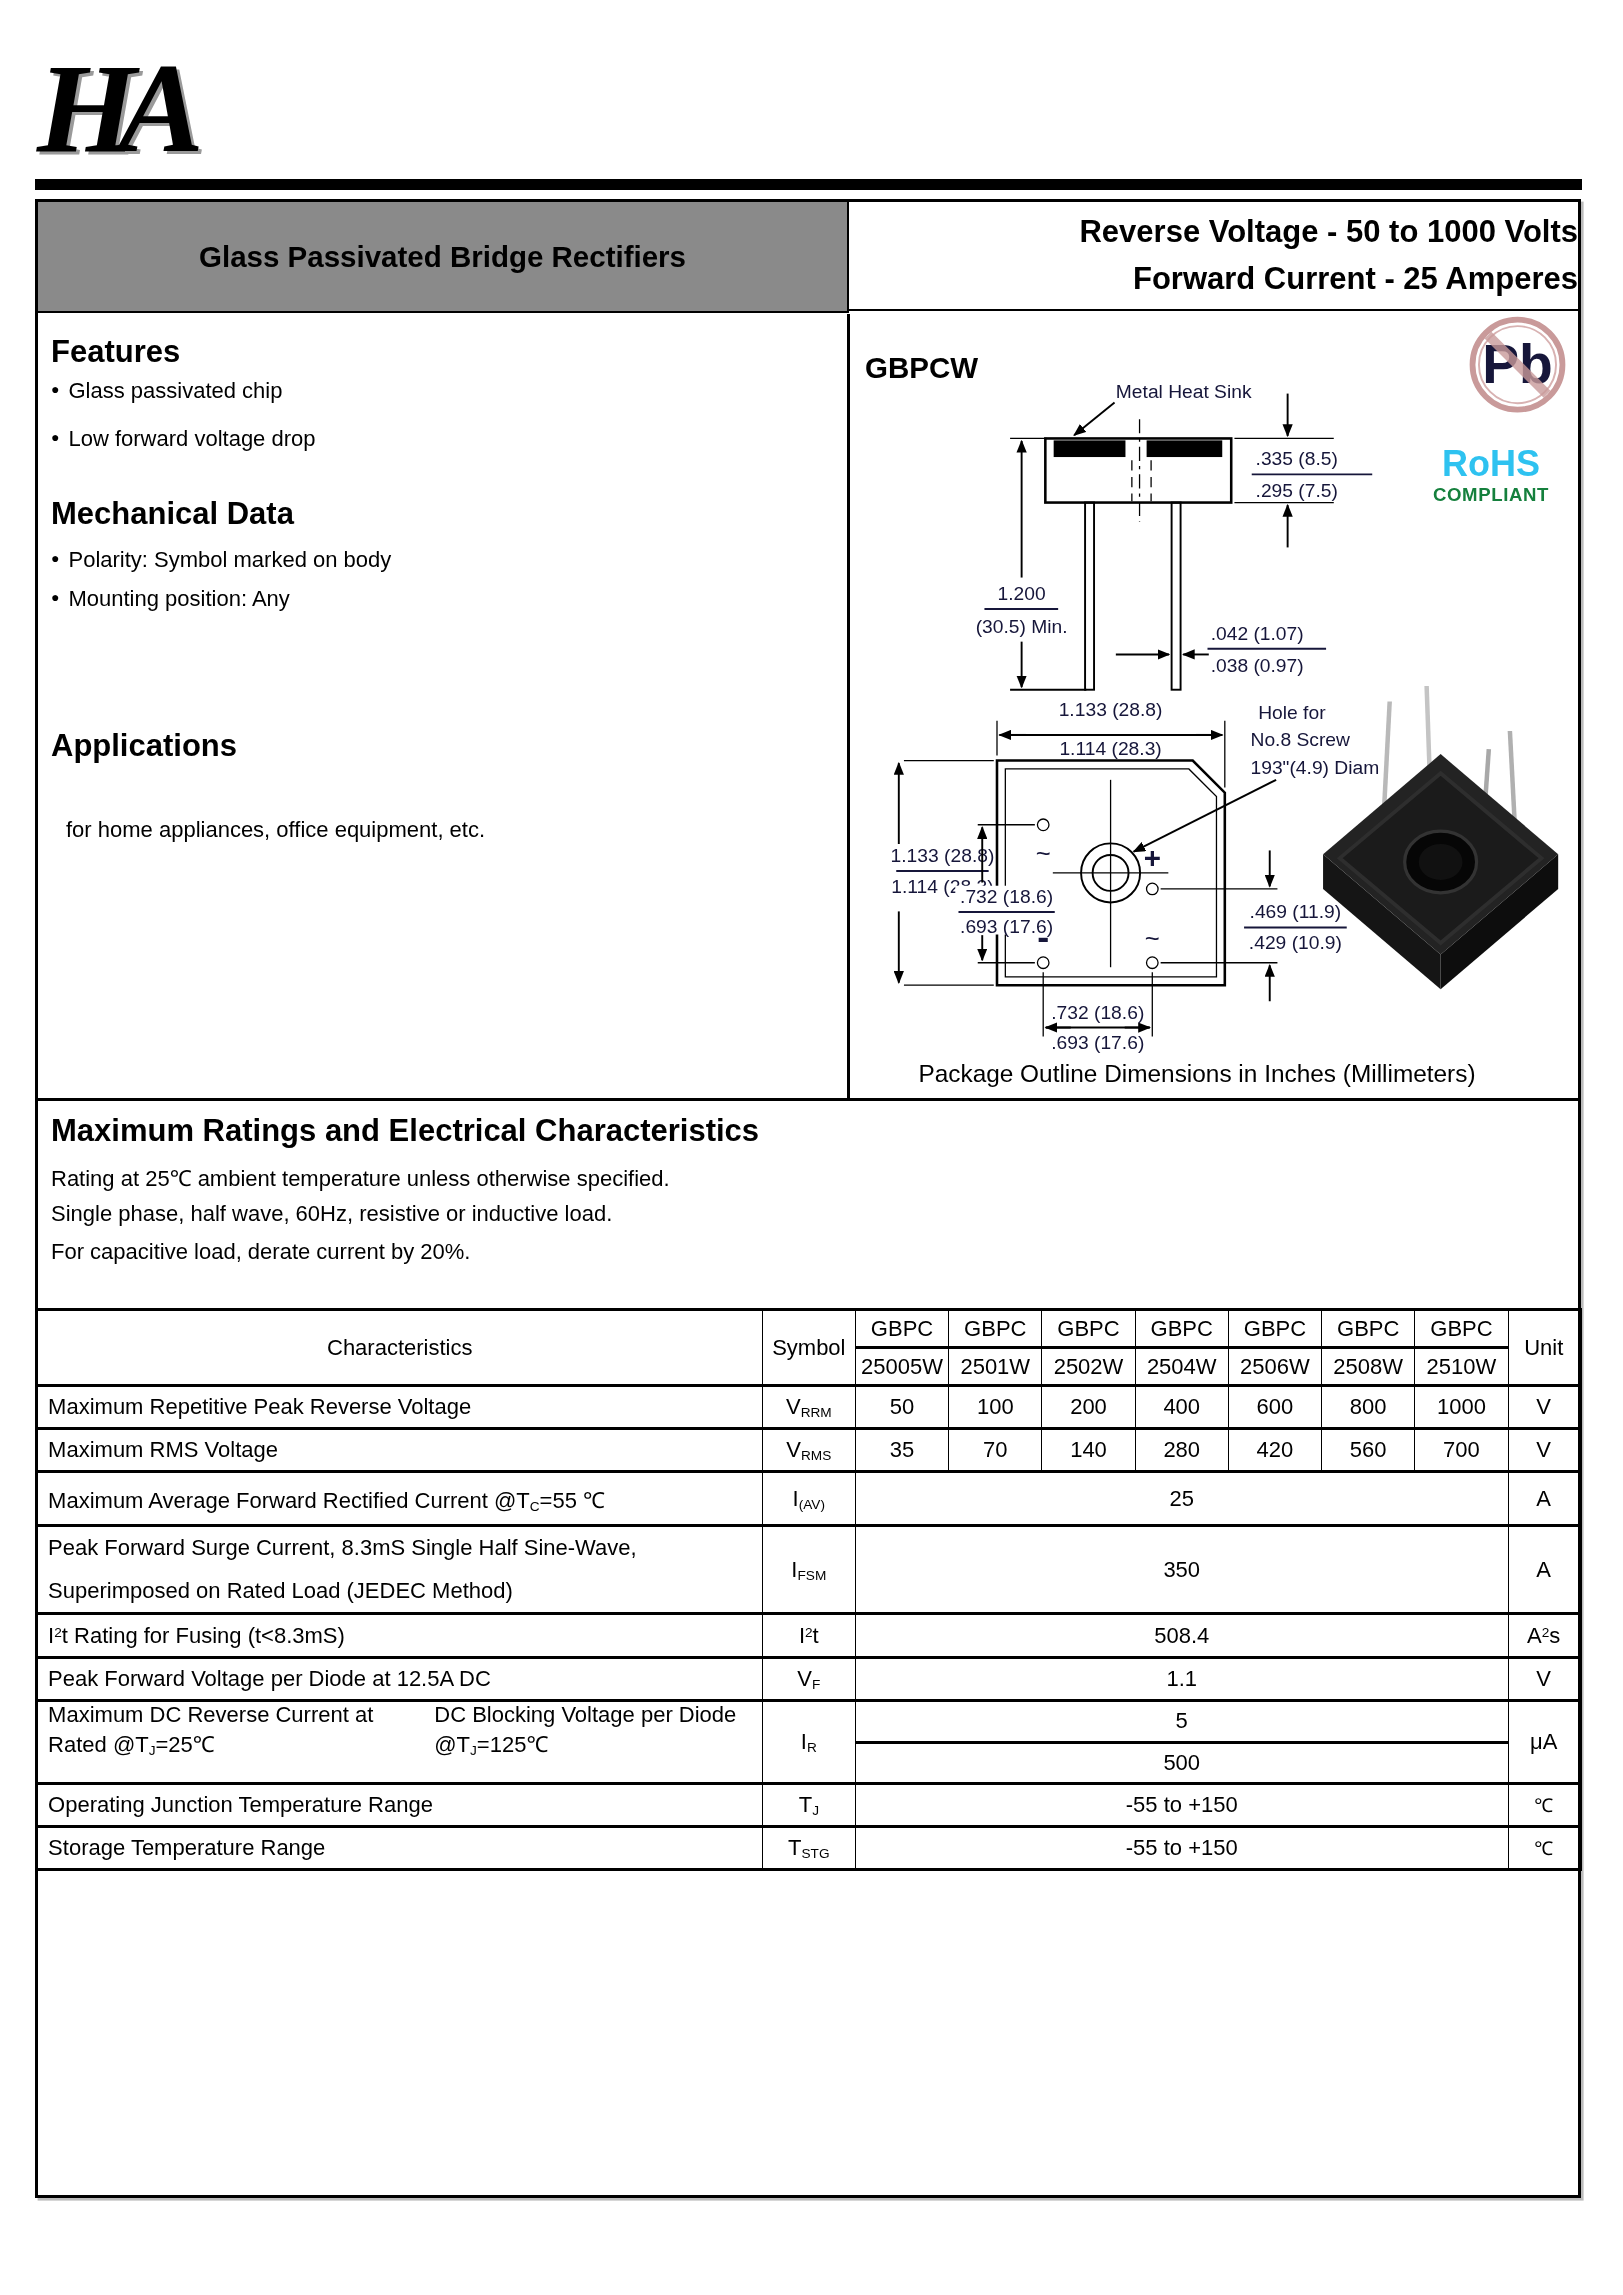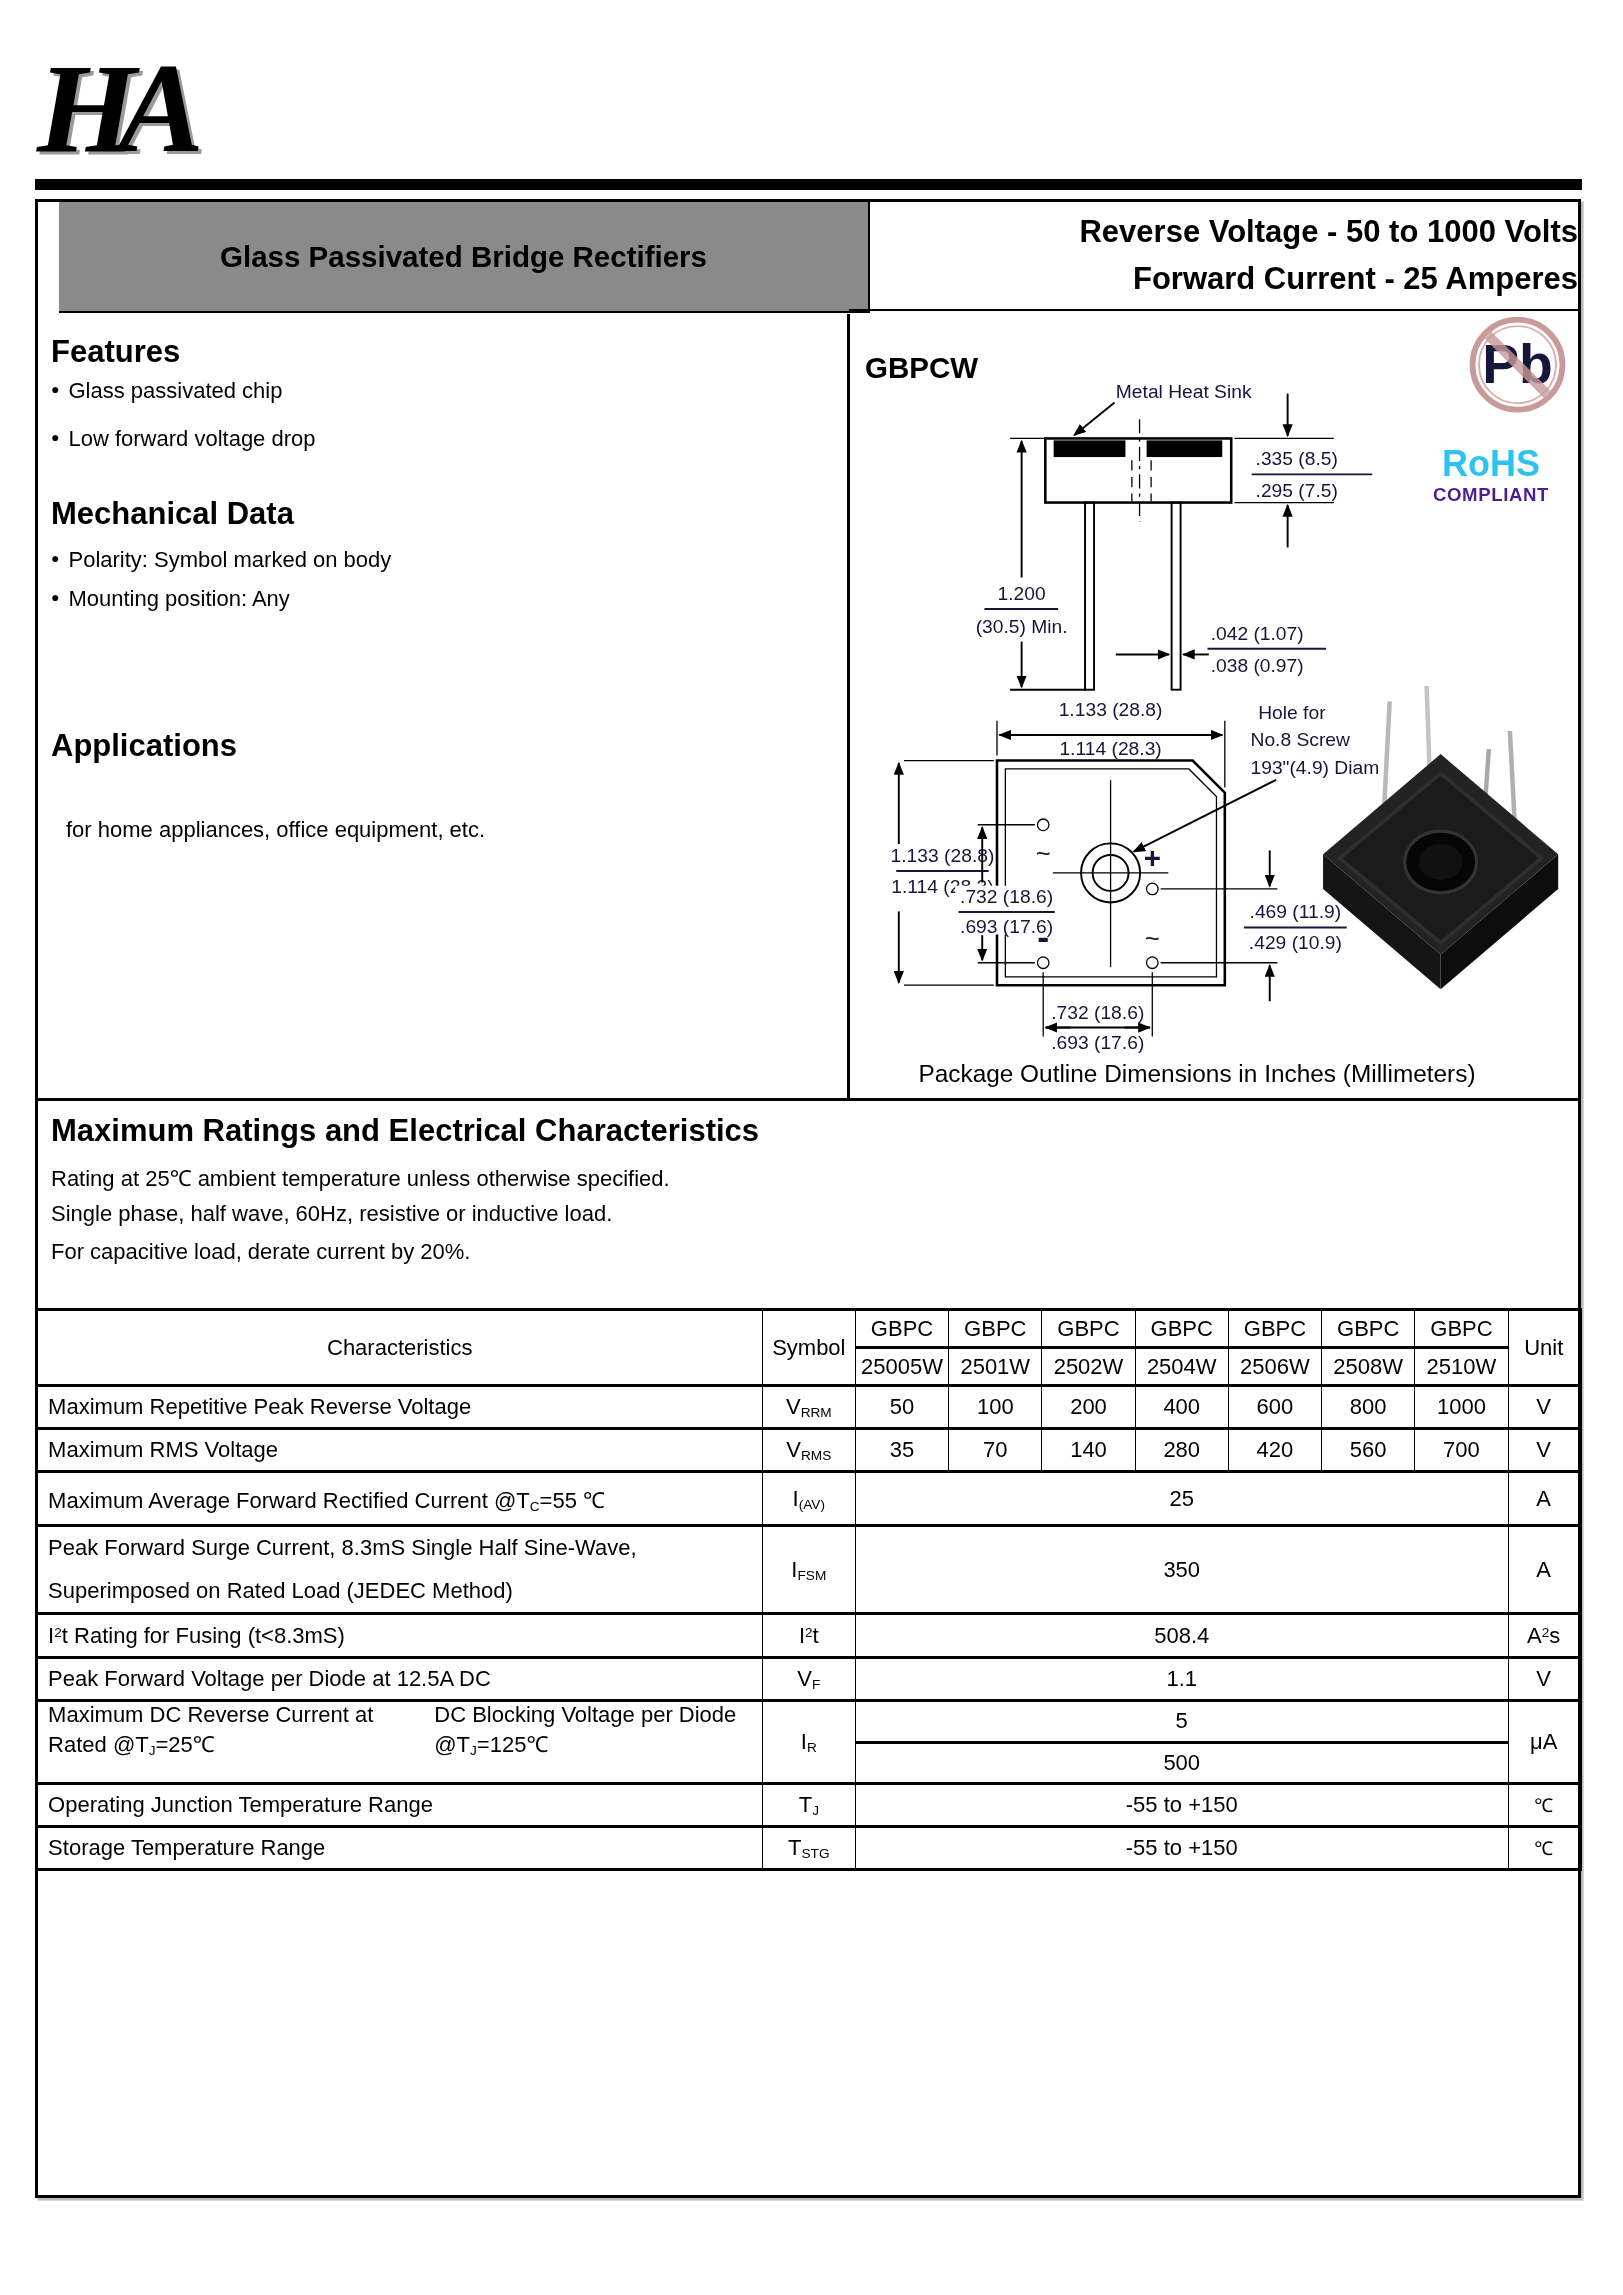--- a/index.html
+++ b/index.html
@@ -11,33 +11,33 @@
   .logo-text{font-family:"Liberation Serif", serif;font-style:italic;font-weight:bold;
              font-size:128px;line-height:128px;letter-spacing:-18px;
              text-shadow:3.2px 3.2px 0 #9a9a9a;}
   .doc-title{left:578px;top:98px;width:1004px;height:71px;text-align:right;
              font-size:53px;font-weight:bold;letter-spacing:-1.3px;white-space:nowrap;}
   .title-bar{left:35px;top:179px;width:1547px;height:11px;background:#000;}
   
   .content-box{left:35px;top:199px;width:1540px;height:1993px;border:3.2px solid #000;background:#fff;box-shadow:2.6px 2.6px 0 #bbb;}
   .banner-left{left:0;top:0;width:809px;height:109px;background:#8a8a8a;border-right:2.6px solid #000;
                border-bottom:2.6px solid #000;display:flex;align-items:center;justify-content:center;
-               font-size:29.5px;font-weight:bold;margin-left:21px;}
+               font-size:29.5px;font-weight:bold;}
   .banner-right{left:811px;top:0;width:729px;height:109px;border-bottom:2.6px solid #000;
                 display:flex;flex-direction:column;justify-content:space-around;align-items:flex-end;
                 padding:6.4px 0;box-sizing:border-box;font-size:31px;font-weight:bold;}
   .col-divider{left:809px;top:112px;width:2.6px;height:784px;background:#000;}
   .mid-hline{left:0;top:896px;width:1540px;height:2.6px;background:#000;}
   .h1{font-size:31px;font-weight:bold;white-space:nowrap;}
   .body-line{font-size:22px;white-space:nowrap;}
   .dot{font-size:14px;vertical-align:3.9px;margin-right:9px;}
   .gbpcw{left:827px;top:149px;font-size:29.5px;font-weight:bold;}
   .caption{left:777px;top:858px;width:764px;text-align:center;font-size:24.4px;}
   .rohs{left:1373px;top:241px;width:160px;text-align:center;font-size:36px;font-weight:bold;color:#2ec2f0;}
-  .compliant{left:1373px;top:282px;width:160px;text-align:center;font-size:18.6px;font-weight:bold;color:#4c1d95;letter-spacing:0.6px;}
+  .compliant{left:1373px;top:282px;width:160px;text-align:center;font-size:18.6px;font-weight:bold;color:#15803d;letter-spacing:0.6px;}
   
   .ratings-h{left:13px;top:911px;}
   .note1{left:13px;top:960px;} .note2{left:13px;top:999px;} .note3{left:13px;top:1037px;}
   
   .ratings-table{left:-3.2px;top:1106px;width:1547px;border-collapse:collapse;table-layout:fixed;
                  font-size:22px;}
   .ratings-table td{border:1.9px solid #000;border-top-width:3.9px;border-bottom-width:3.9px;
                     text-align:center;vertical-align:middle;padding:0;overflow:hidden;}
   .ratings-table{border:3.2px solid #000;}
   .ratings-table td.lbl{text-align:left;padding-left:10.3px;}

